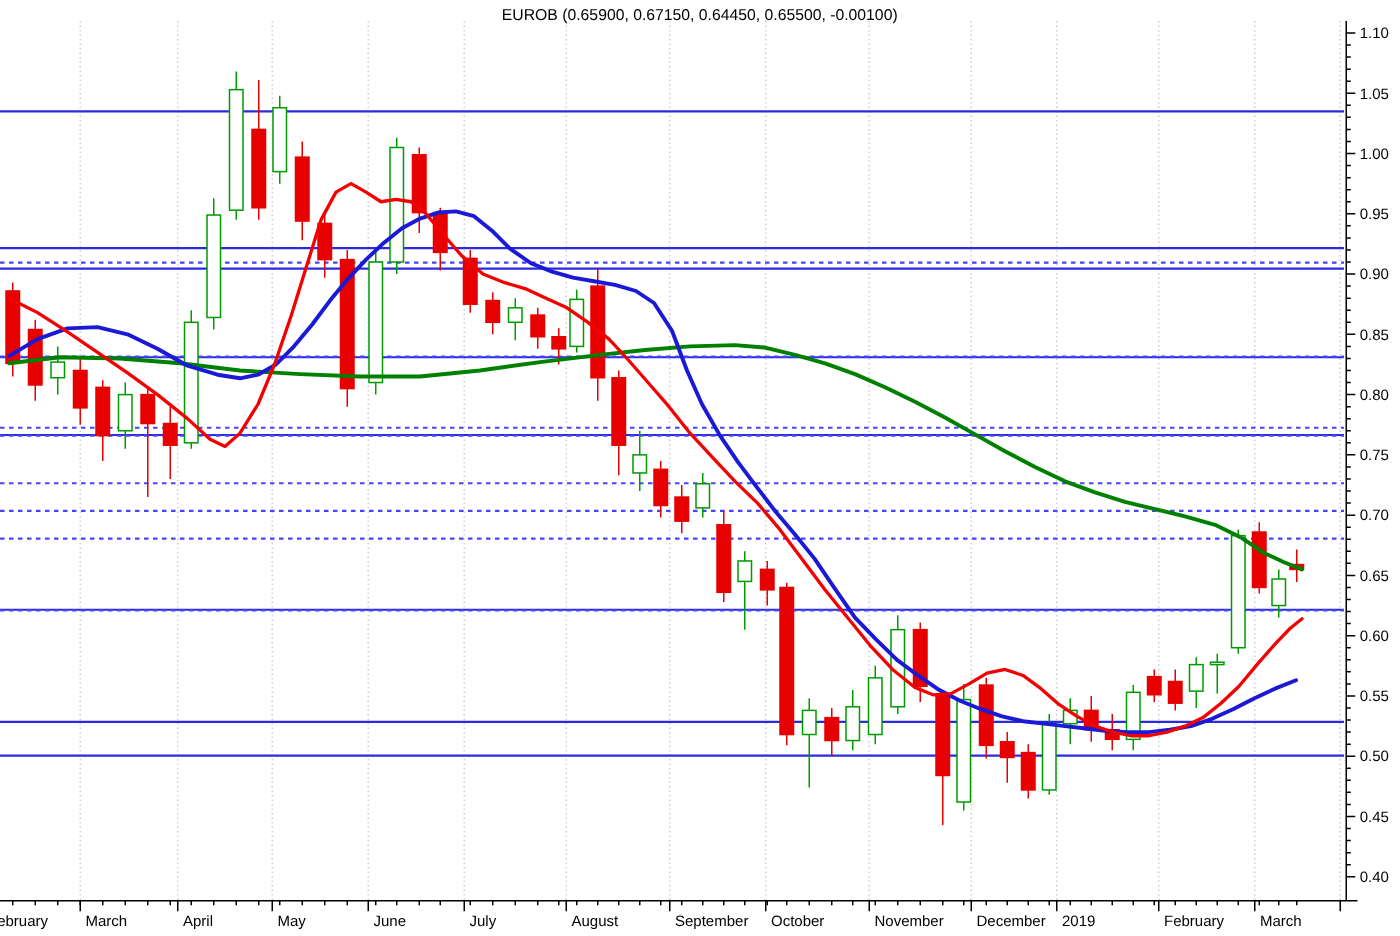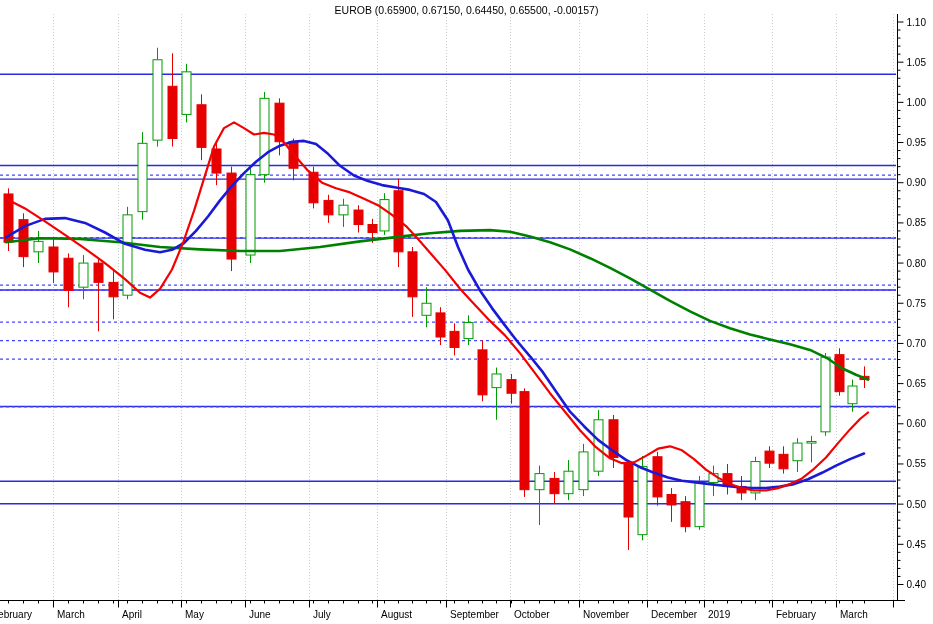--- a/index.html
+++ b/index.html
@@ -476,14 +476,14 @@
         <text x="651" y="617.5" font-size="10px" fill="#000">December</text>
         <line x1="704.5" y1="600.5" x2="704.5" y2="607.5" stroke="#000000" stroke-width="1"></line>
         <text x="708" y="617.5" font-size="10px" fill="#000">2019</text>
         <line x1="772.5" y1="600.5" x2="772.5" y2="607.5" stroke="#000000" stroke-width="1"></line>
         <text x="776" y="617.5" font-size="10px" fill="#000">February</text>
         <line x1="836.5" y1="600.5" x2="836.5" y2="607.5" stroke="#000000" stroke-width="1"></line>
         <text x="840" y="617.5" font-size="10px" fill="#000">March</text>
         <line x1="893.5" y1="600.5" x2="893.5" y2="607.5" stroke="#000000" stroke-width="1"></line>
       </g>
     </svg>
-  <div id="chart-title">EUROB (0.65900, 0.67150, 0.64450, 0.65500, -0.00157)</div>
+  <div id="chart-title">EUROB (0.65900, 0.67150, 0.64450, 0.65500, -0.00100)</div>
 </div>
 
 </body></html>

